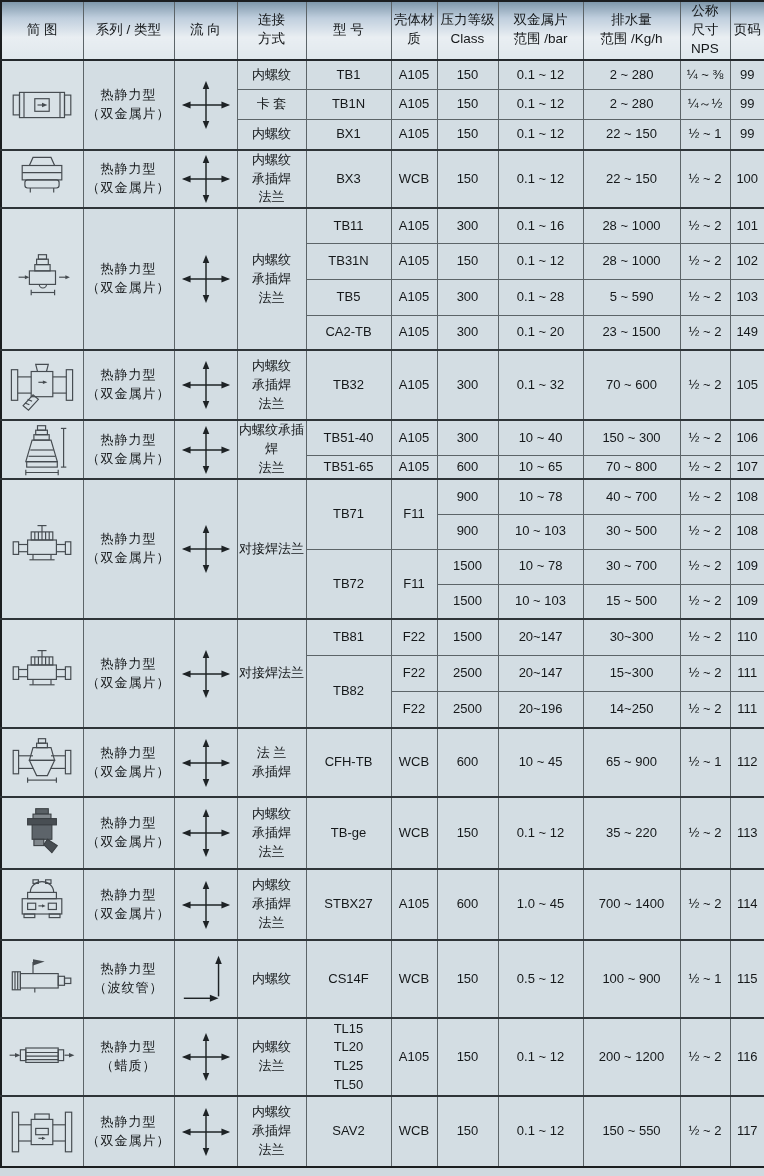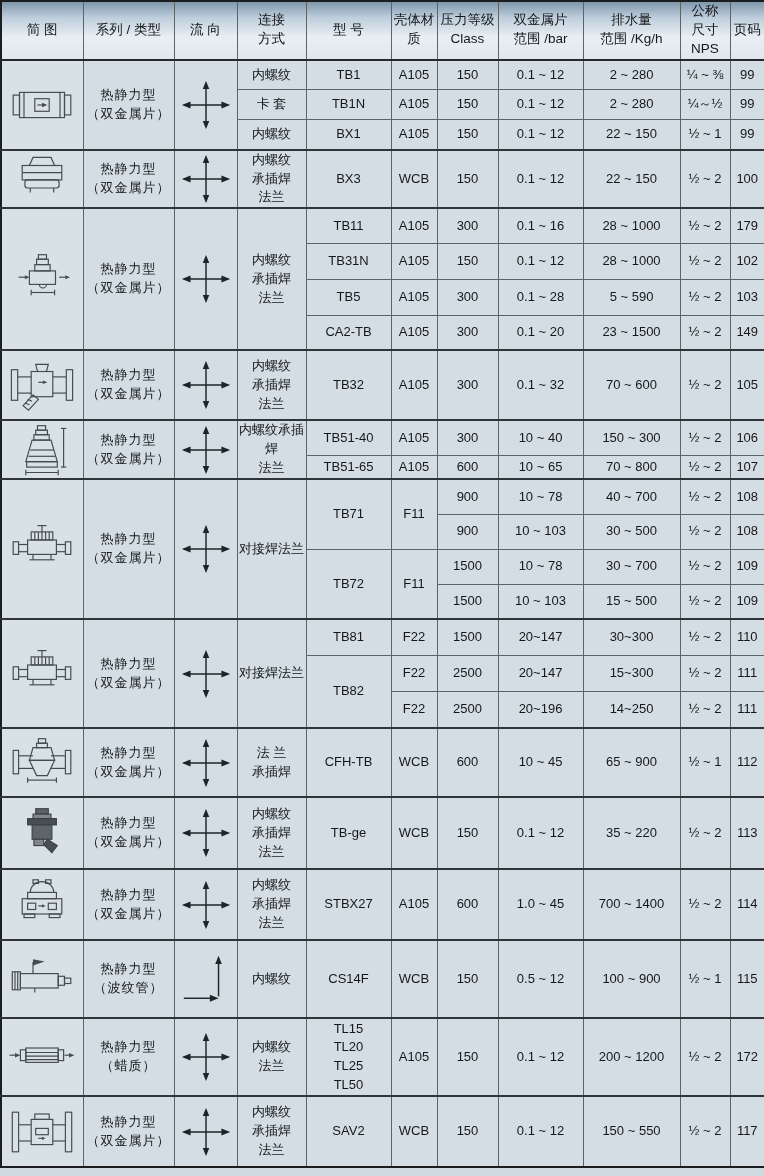--- a/index.html
+++ b/index.html
@@ -304,21 +304,21 @@
             </svg></td>
       <td rowspan="4">内螺纹
 承插焊
 法兰</td>
       <td>TB11</td>
       <td>A105</td>
       <td>300</td>
       <td>0.1 ~ 16</td>
       <td>28 ~ 1000</td>
       <td>½ ~ 2</td>
-      <td>179</td>
+      <td>101</td>
     </tr>
     <tr style="height:36px">
       <td>TB31N</td>
       <td>A105</td>
       <td>150</td>
       <td>0.1 ~ 12</td>
       <td>28 ~ 1000</td>
       <td>½ ~ 2</td>
       <td>102</td>
     </tr>
@@ -564,21 +564,21 @@
 法兰</td>
       <td>TL15
 TL20
 TL25
 TL50</td>
       <td>A105</td>
       <td>150</td>
       <td>0.1 ~ 12</td>
       <td>200 ~ 1200</td>
       <td>½ ~ 2</td>
-      <td>172</td>
+      <td>116</td>
     </tr>
 
     <tr class="gt" style="height:71px">
       <td class="diag"><svg class="dsvg" viewBox="0 0 76 60">
               <use href="#v13"></use>
             </svg></td>
       <td class="series">热静力型
 （双金属片）</td>
       <td><svg class="fsvg" viewBox="0 0 56 56">
               <use href="#fcross"></use>

